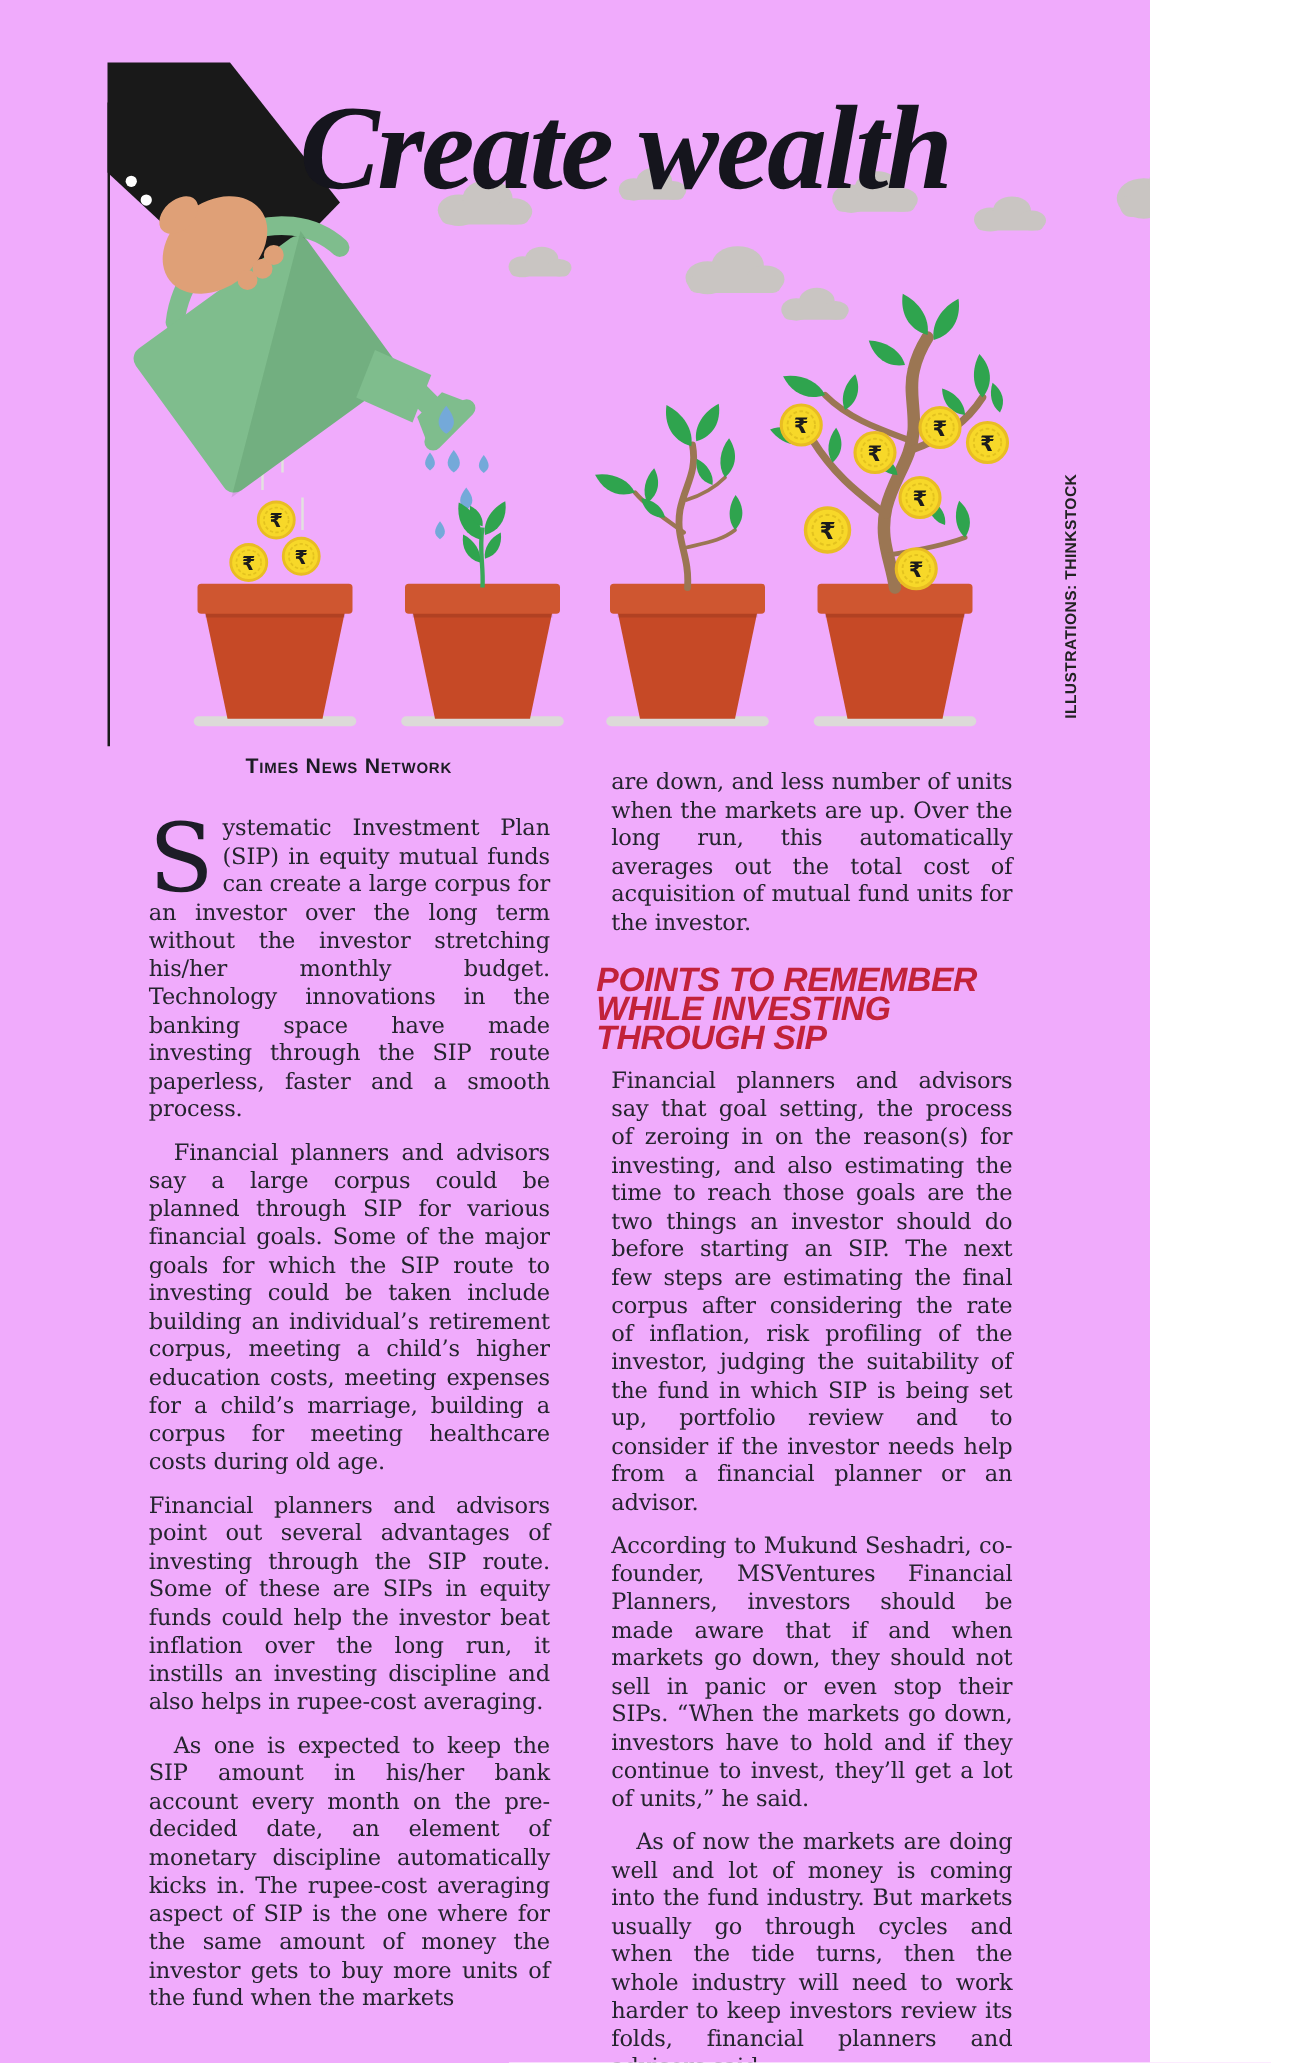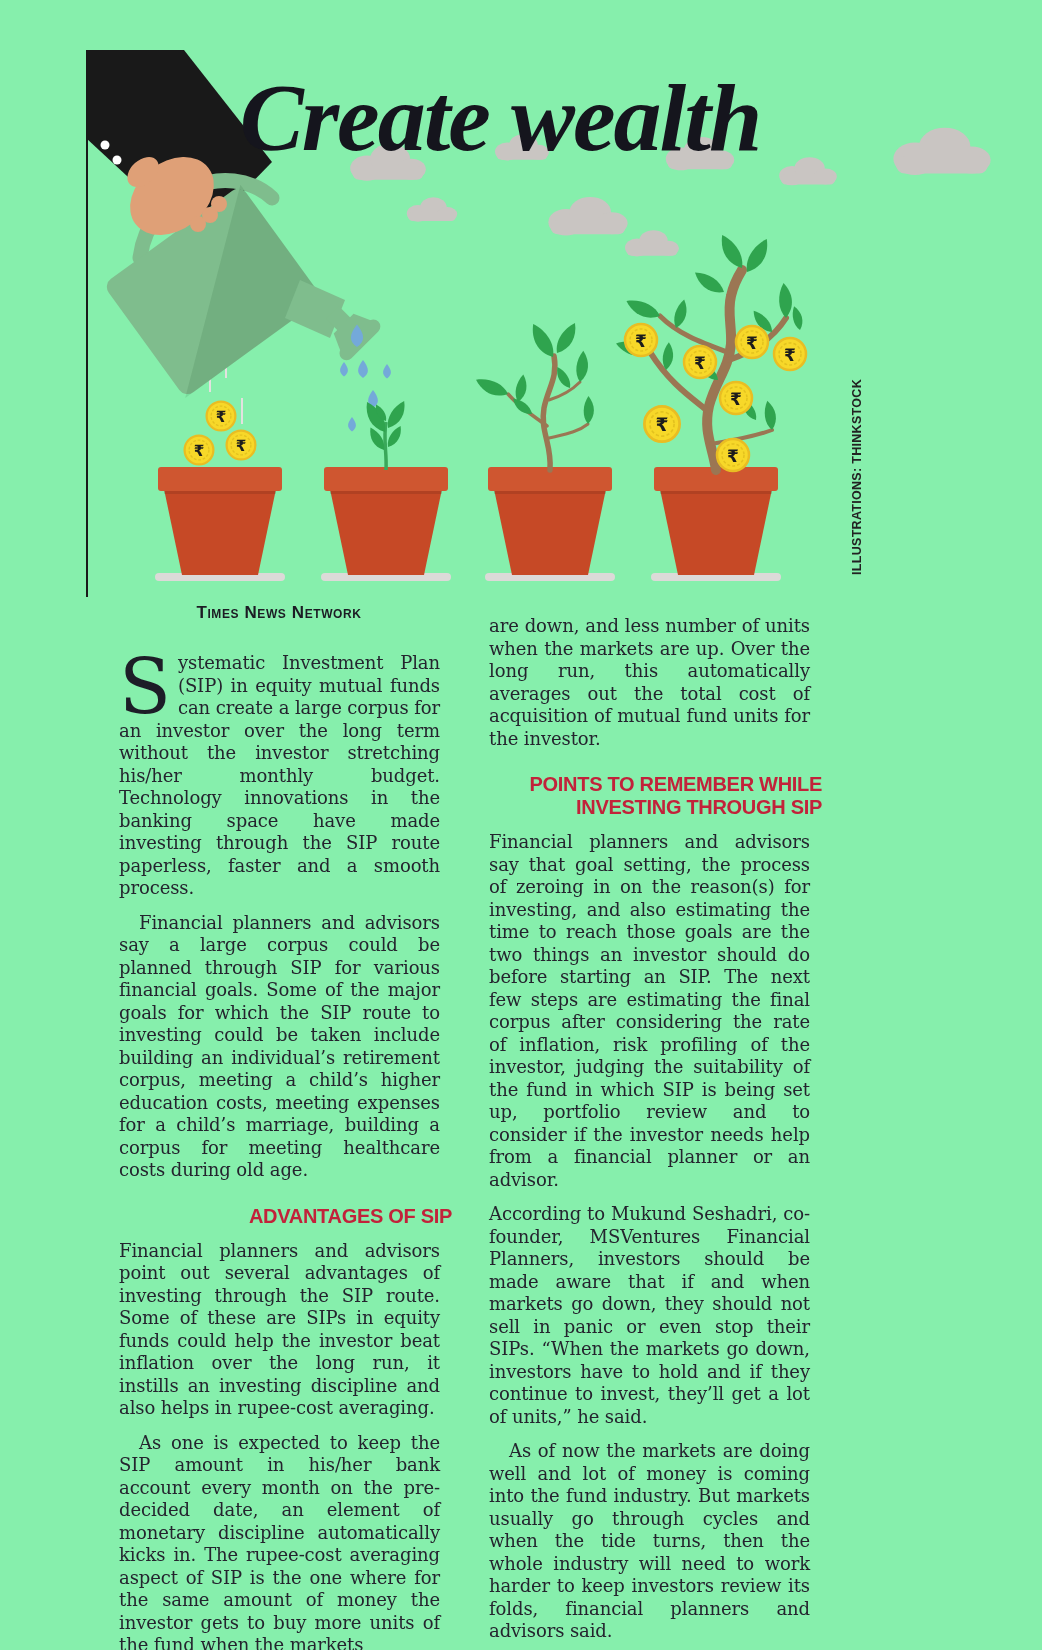--- a/index.html
+++ b/index.html
@@ -1,17 +1,17 @@
 <!DOCTYPE html>
 <html lang="en"><head>
 <meta charset="utf-8">
 <style>
   html,body{margin:0;padding:0;background:#ffffff;}
   .page{
-    position:relative;width:1042px;height:1650px;background:#86efac;
+    position:relative;width:920px;height:1650px;background:#f0abfc;
     font-family:"DejaVu Serif", serif;color:#24242e;overflow:hidden;
   }
   .left-rule{position:absolute;left:86px;top:82px;width:2px;height:515px;background:#1a1a1a;}
   .hero-svg{position:absolute;left:0;top:0;z-index:1;}
   .headline{
     position:absolute;left:60px;top:70px;width:880px;z-index:2;text-align:center;
     font-family:"Liberation Serif", serif;font-style:italic;font-weight:bold;
     font-size:96px;line-height:95px;color:#15151d;letter-spacing:-2px;
   }
   .credit{
@@ -33,21 +33,21 @@
   .col-1{left:107px;top:640px;}
   .col-2{left:477px;top:603px;}
   .col p{margin:12px;}
   .col p.indent{text-indent:20px;}
   .dropcap{
     float:left;font-family:"DejaVu Serif", serif;font-weight:normal;
     font-size:76px;line-height:62px;padding:4px 7px 0 0;color:#1d1d27;
   }
   .section-head{
     margin:23px 0 5px 0;font-family:"Liberation Sans", sans-serif;font-weight:bold;
-    font-size:20px;line-height:23px;color:#c2223a;letter-spacing:-0.3px;text-align:right;
+    font-size:27px;line-height:23px;color:#c2223a;letter-spacing:-0.3px;text-align:left;font-style:italic;
   }
 </style>
 </head>
 <body>
 
 <div class="page">
 
   <div class="left-rule"></div>
 
   <svg class="hero-svg" width="1042" height="600" viewBox="0 0 1042 600">
@@ -211,21 +211,20 @@
     <div>Create wealth</div>
   </div>
 
   <div class="credit">ILLUSTRATIONS: THINKSTOCK</div>
 
   <div class="byline">Times News Network</div>
 
   <div class="col col-1">
     <p><span class="dropcap">S</span><span>ystematic Investment Plan (SIP) in equity mutual funds can create a large corpus for an investor over the long term without the investor stretching his/her monthly budget. Technology innovations in the banking space have made investing through the SIP route paperless, faster and a smooth process.</span></p>
     <p class="indent">Financial planners and advisors say a large corpus could be planned through SIP for various financial goals. Some of the major goals for which the SIP route to investing could be taken include building an individual’s retirement corpus, meeting a child’s higher education costs, meeting expenses for a child’s marriage, building a corpus for meeting healthcare costs during old age.</p>
-    <h3 class="section-head">ADVANTAGES OF SIP</h3>
     <p>Financial planners and advisors point out several advantages of investing through the SIP route. Some of these are SIPs in equity funds could help the investor beat inflation over the long run, it instills an investing discipline and also helps in rupee-cost averaging.</p>
     <p class="indent">As one is expected to keep the SIP amount in his/her bank account every month on the pre-decided date, an element of monetary discipline automatically kicks in. The rupee-cost averaging aspect of SIP is the one where for the same amount of money the investor gets to buy more units of the fund when the markets</p>
   </div>
 
   <div class="col col-2">
     <p>are down, and less number of units when the markets are up. Over the long run, this automatically averages out the total cost of acquisition of mutual fund units for the investor.</p>
     <h3 class="section-head">POINTS TO REMEMBER WHILE INVESTING THROUGH SIP</h3>
     <p>Financial planners and advisors say that goal setting, the process of zeroing in on the reason(s) for investing, and also estimating the time to reach those goals are the two things an investor should do before starting an SIP. The next few steps are estimating the final corpus after considering the rate of inflation, risk profiling of the investor, judging the suitability of the fund in which SIP is being set up, portfolio review and to consider if the investor needs help from a financial planner or an advisor.</p>
     <p>According to Mukund Seshadri, co-founder, MSVentures Financial Planners, investors should be made aware that if and when markets go down, they should not sell in panic or even stop their SIPs. “When the markets go down, investors have to hold and if they continue to invest, they’ll get a lot of units,” he said.</p>
     <p class="indent">As of now the markets are doing well and lot of money is coming into the fund industry. But markets usually go through cycles and when the tide turns, then the whole industry will need to work harder to keep investors review its folds, financial planners and advisors said.</p>

